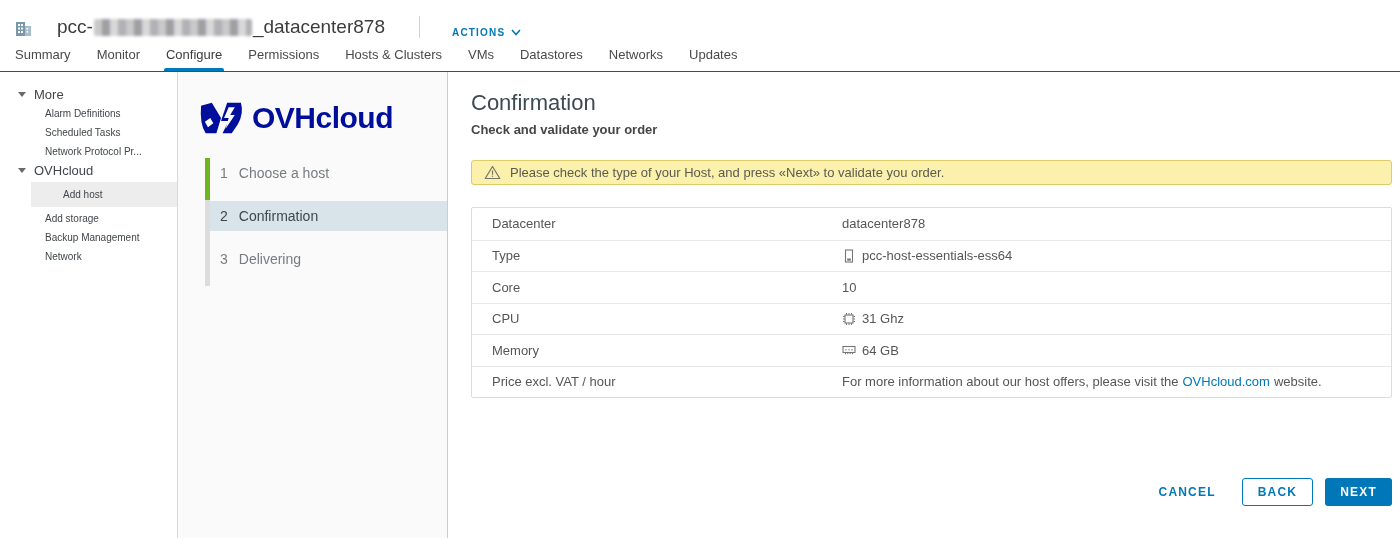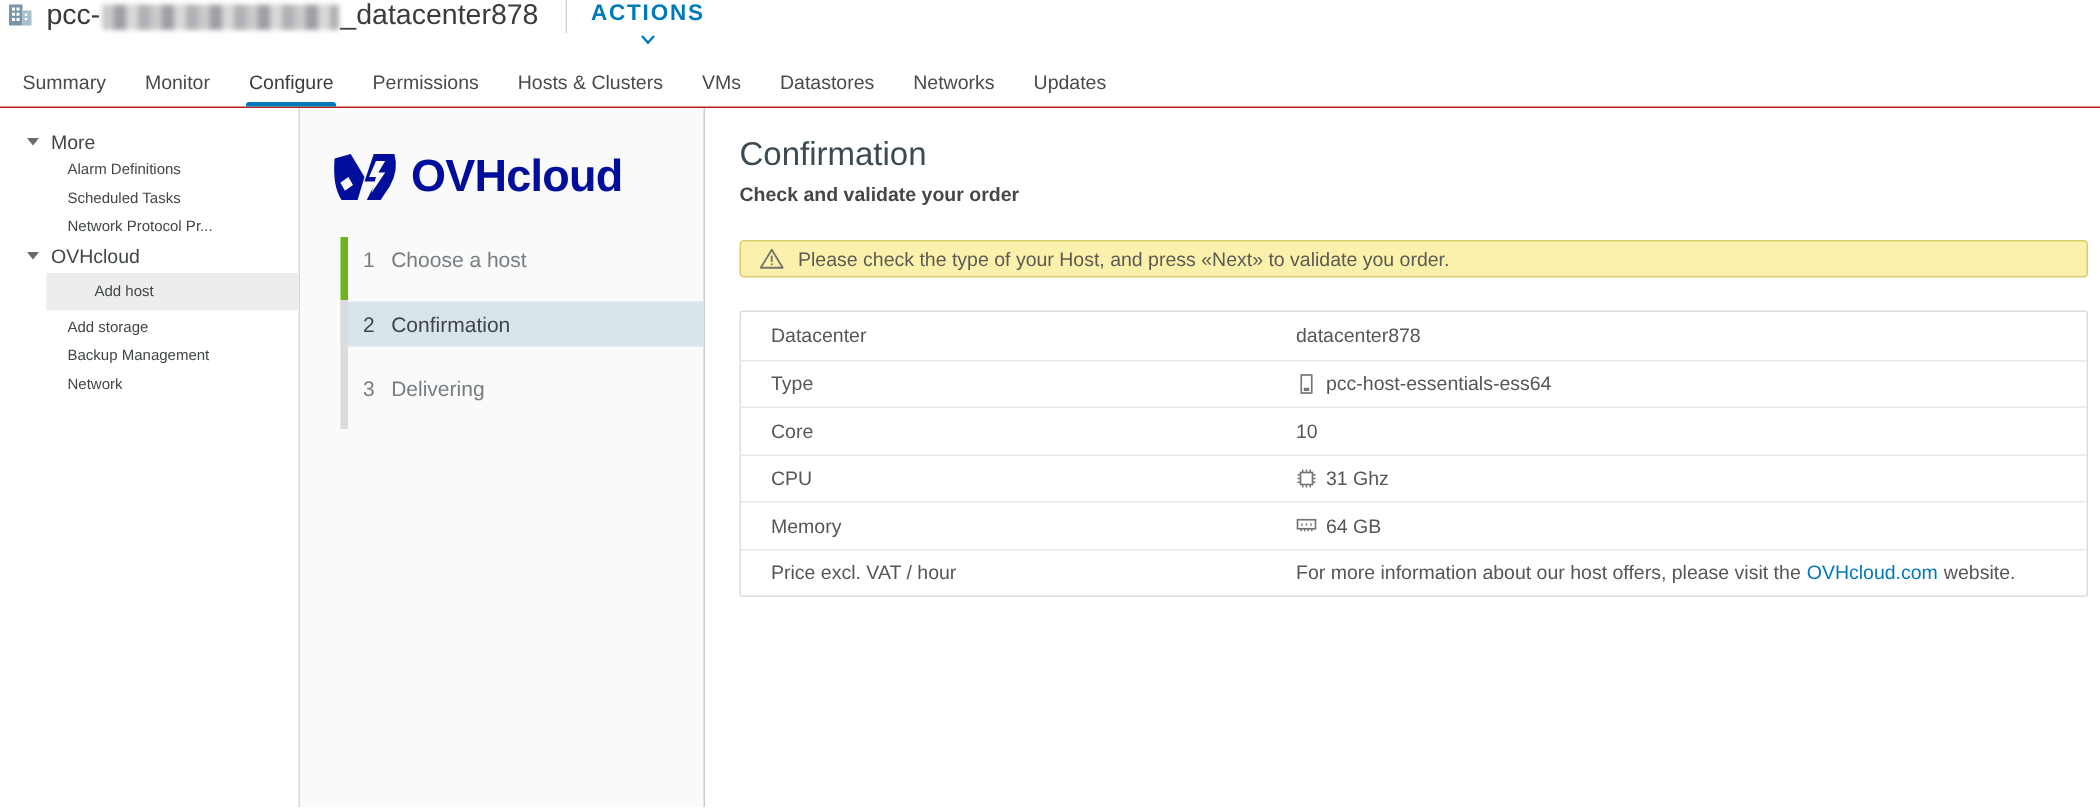--- a/index.html
+++ b/index.html
@@ -1,43 +1,43 @@
 <!DOCTYPE html>
 <html><head>
 <meta charset="utf-8">
 <style>
   * { margin:0; padding:0; box-sizing:border-box; }
   html,body { width:1400px; height:539px; background:#fff; overflow:hidden;
               font-family:"Liberation Sans", sans-serif; }
 
   
-  .titlebar { height:38px; display:flex; align-items:flex-start; padding-left:4px; }
+  .titlebar { height:38px; display:flex; align-items:flex-end; padding-left:14px;gap:16px; }
   .titlebar .obj-icon { width:19px; height:19px; margin-right:8px; flex:0 0 auto; }
   .title { font-size:19px; color:#3c3c3c; display:flex; align-items:center; }
   .redacted { display:inline-block; width:158px; height:17px; margin:0 1px;
               background:
                 repeating-linear-gradient(90deg,#c9c9c9 0 8px,#9e9ea4 8px 16px,#d8d8d8 16px 24px,#b0b0b6 24px 32px),
                 repeating-linear-gradient(0deg,rgba(255,255,255,.35) 0 6px, rgba(120,120,130,.25) 6px 12px);
               filter: blur(1.6px); border-radius:2px; }
   .title-sep { width:1px; height:22px; background:#d4d4d4; margin:0 16px 0 18px; }
-  .actions { display:flex; align-items:center; gap:6px; color:#0079b8; font-size:15px;
-             font-weight:bold; letter-spacing:1.2px; cursor:pointer;flex-direction:column; }
+  .actions { display:flex; align-items:center; gap:6px; color:#0079b8; font-size:10px;
+             font-weight:bold; letter-spacing:1.2px; cursor:pointer; }
 
   
   .tabbar { height:34px; display:flex; align-items:stretch; border-bottom:1px solid #b91c1c; padding-left:2px; }
   .tab { display:flex; align-items:center; padding:0 13px; font-size:13px; color:#4a4a4a;
          cursor:pointer; position:relative; }
   .tab.active { color:#3c3c3c; }
   .tab.active::after { content:""; position:absolute; left:11px; right:11px; bottom:0;
                        height:3px; background:#0079b8; border-radius:2px 2px 0 0; }
 
   
   .content { display:flex; height:466px; }
 
-  .sidebar { width:200px; flex:0 0 auto; border-right:1px solid #d9d9d9; padding-top:13px; }
+  .sidebar { width:178px; flex:0 0 auto; border-right:1px solid #d9d9d9; padding-top:13px; }
   .tree-group { display:flex; align-items:center; height:19px; padding-left:18px; gap:8px;
                 font-size:13px; color:#414649; cursor:pointer; }
   .tri-down { width:0; height:0; border-left:4px solid transparent; border-right:4px solid transparent;
               border-top:5px solid #6a6a6a; }
   .tree-item { display:flex; align-items:center; height:19px; padding-left:45px;
                font-size:10px; color:#414649; cursor:pointer; white-space:nowrap;
                overflow:hidden; text-overflow:ellipsis; }
   .tree-item.selected { background:#ededed; margin-left:31px; padding-left:32px;
                         height:25px; margin-top:2px; margin-bottom:2px; }
 
@@ -249,15 +249,20 @@
       <div class="trow">
         <div class="tlabel">Price excl. VAT / hour</div>
         <div class="tvalue">
           <span>For more information about our host offers, please visit the </span>
           <span class="link" style="margin:0 -2px;">OVHcloud.com</span>
           <span> website.</span>
         </div>
       </div>
     </div>
 
+    <div class="footer">
+      <button class="btn btn-flat">CANCEL</button>
+      <button class="btn btn-outline">BACK</button>
+      <button class="btn btn-primary">NEXT</button>
+    </div>
   </div>
 
 </div>
 
 </body></html>

